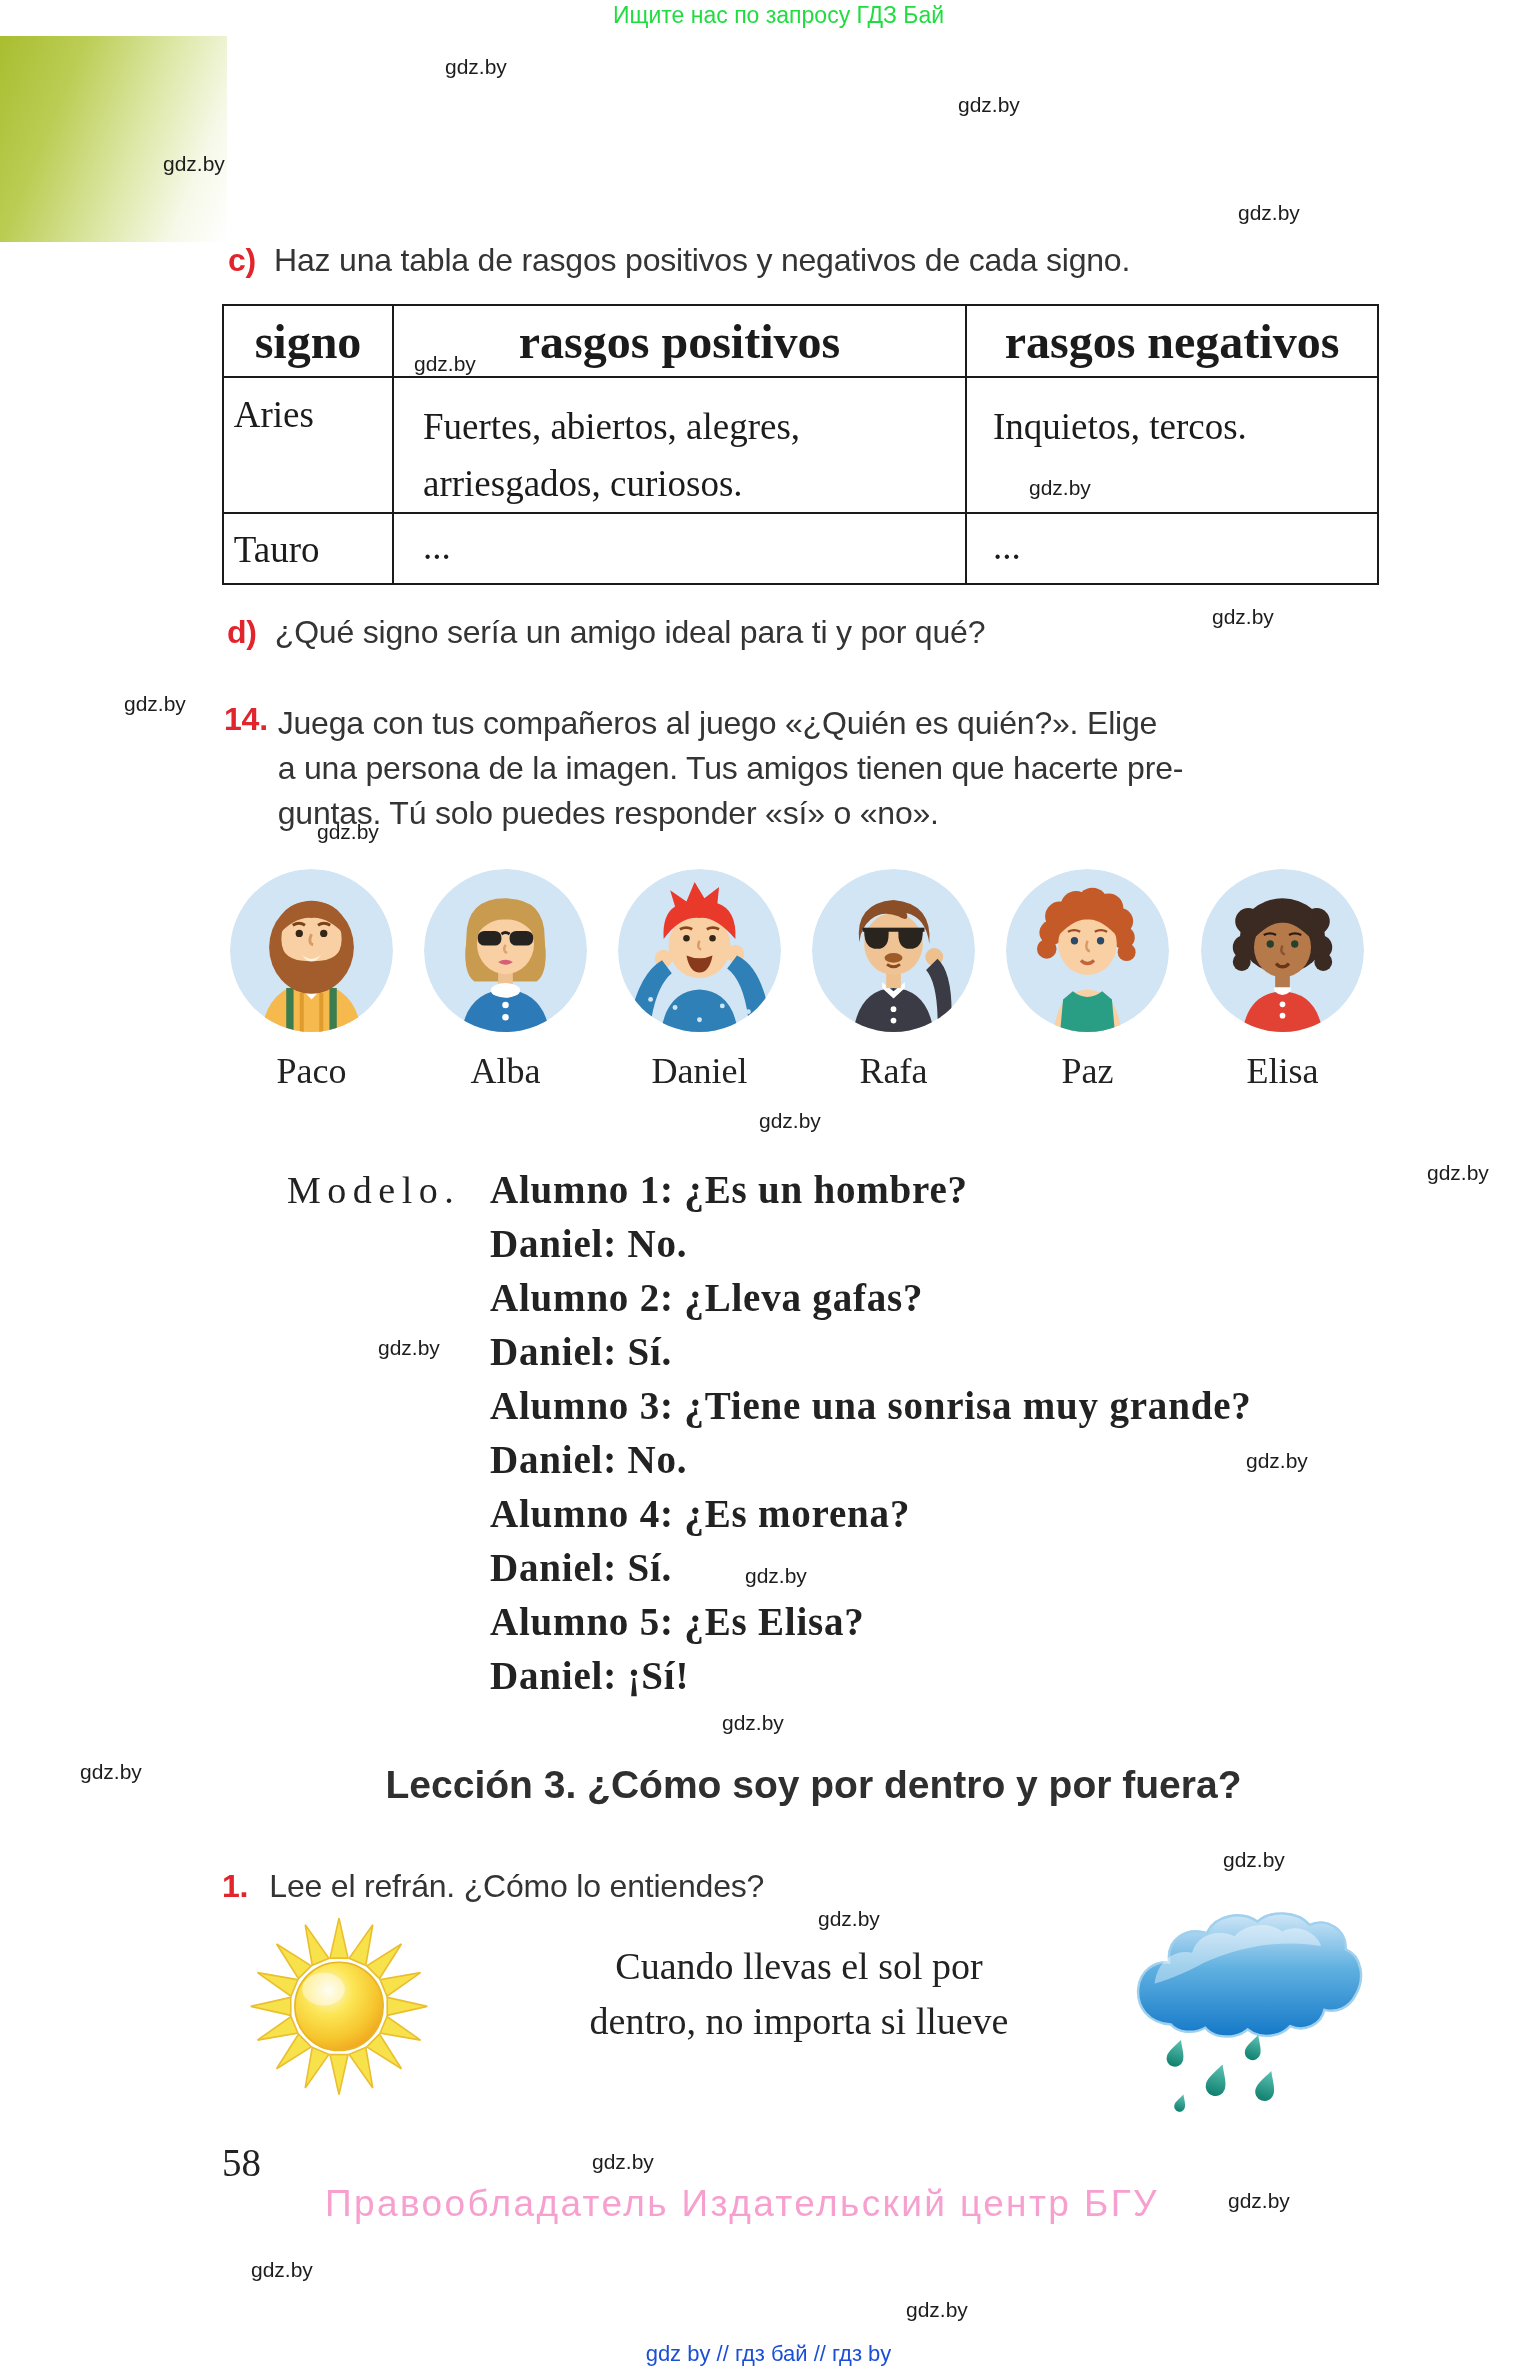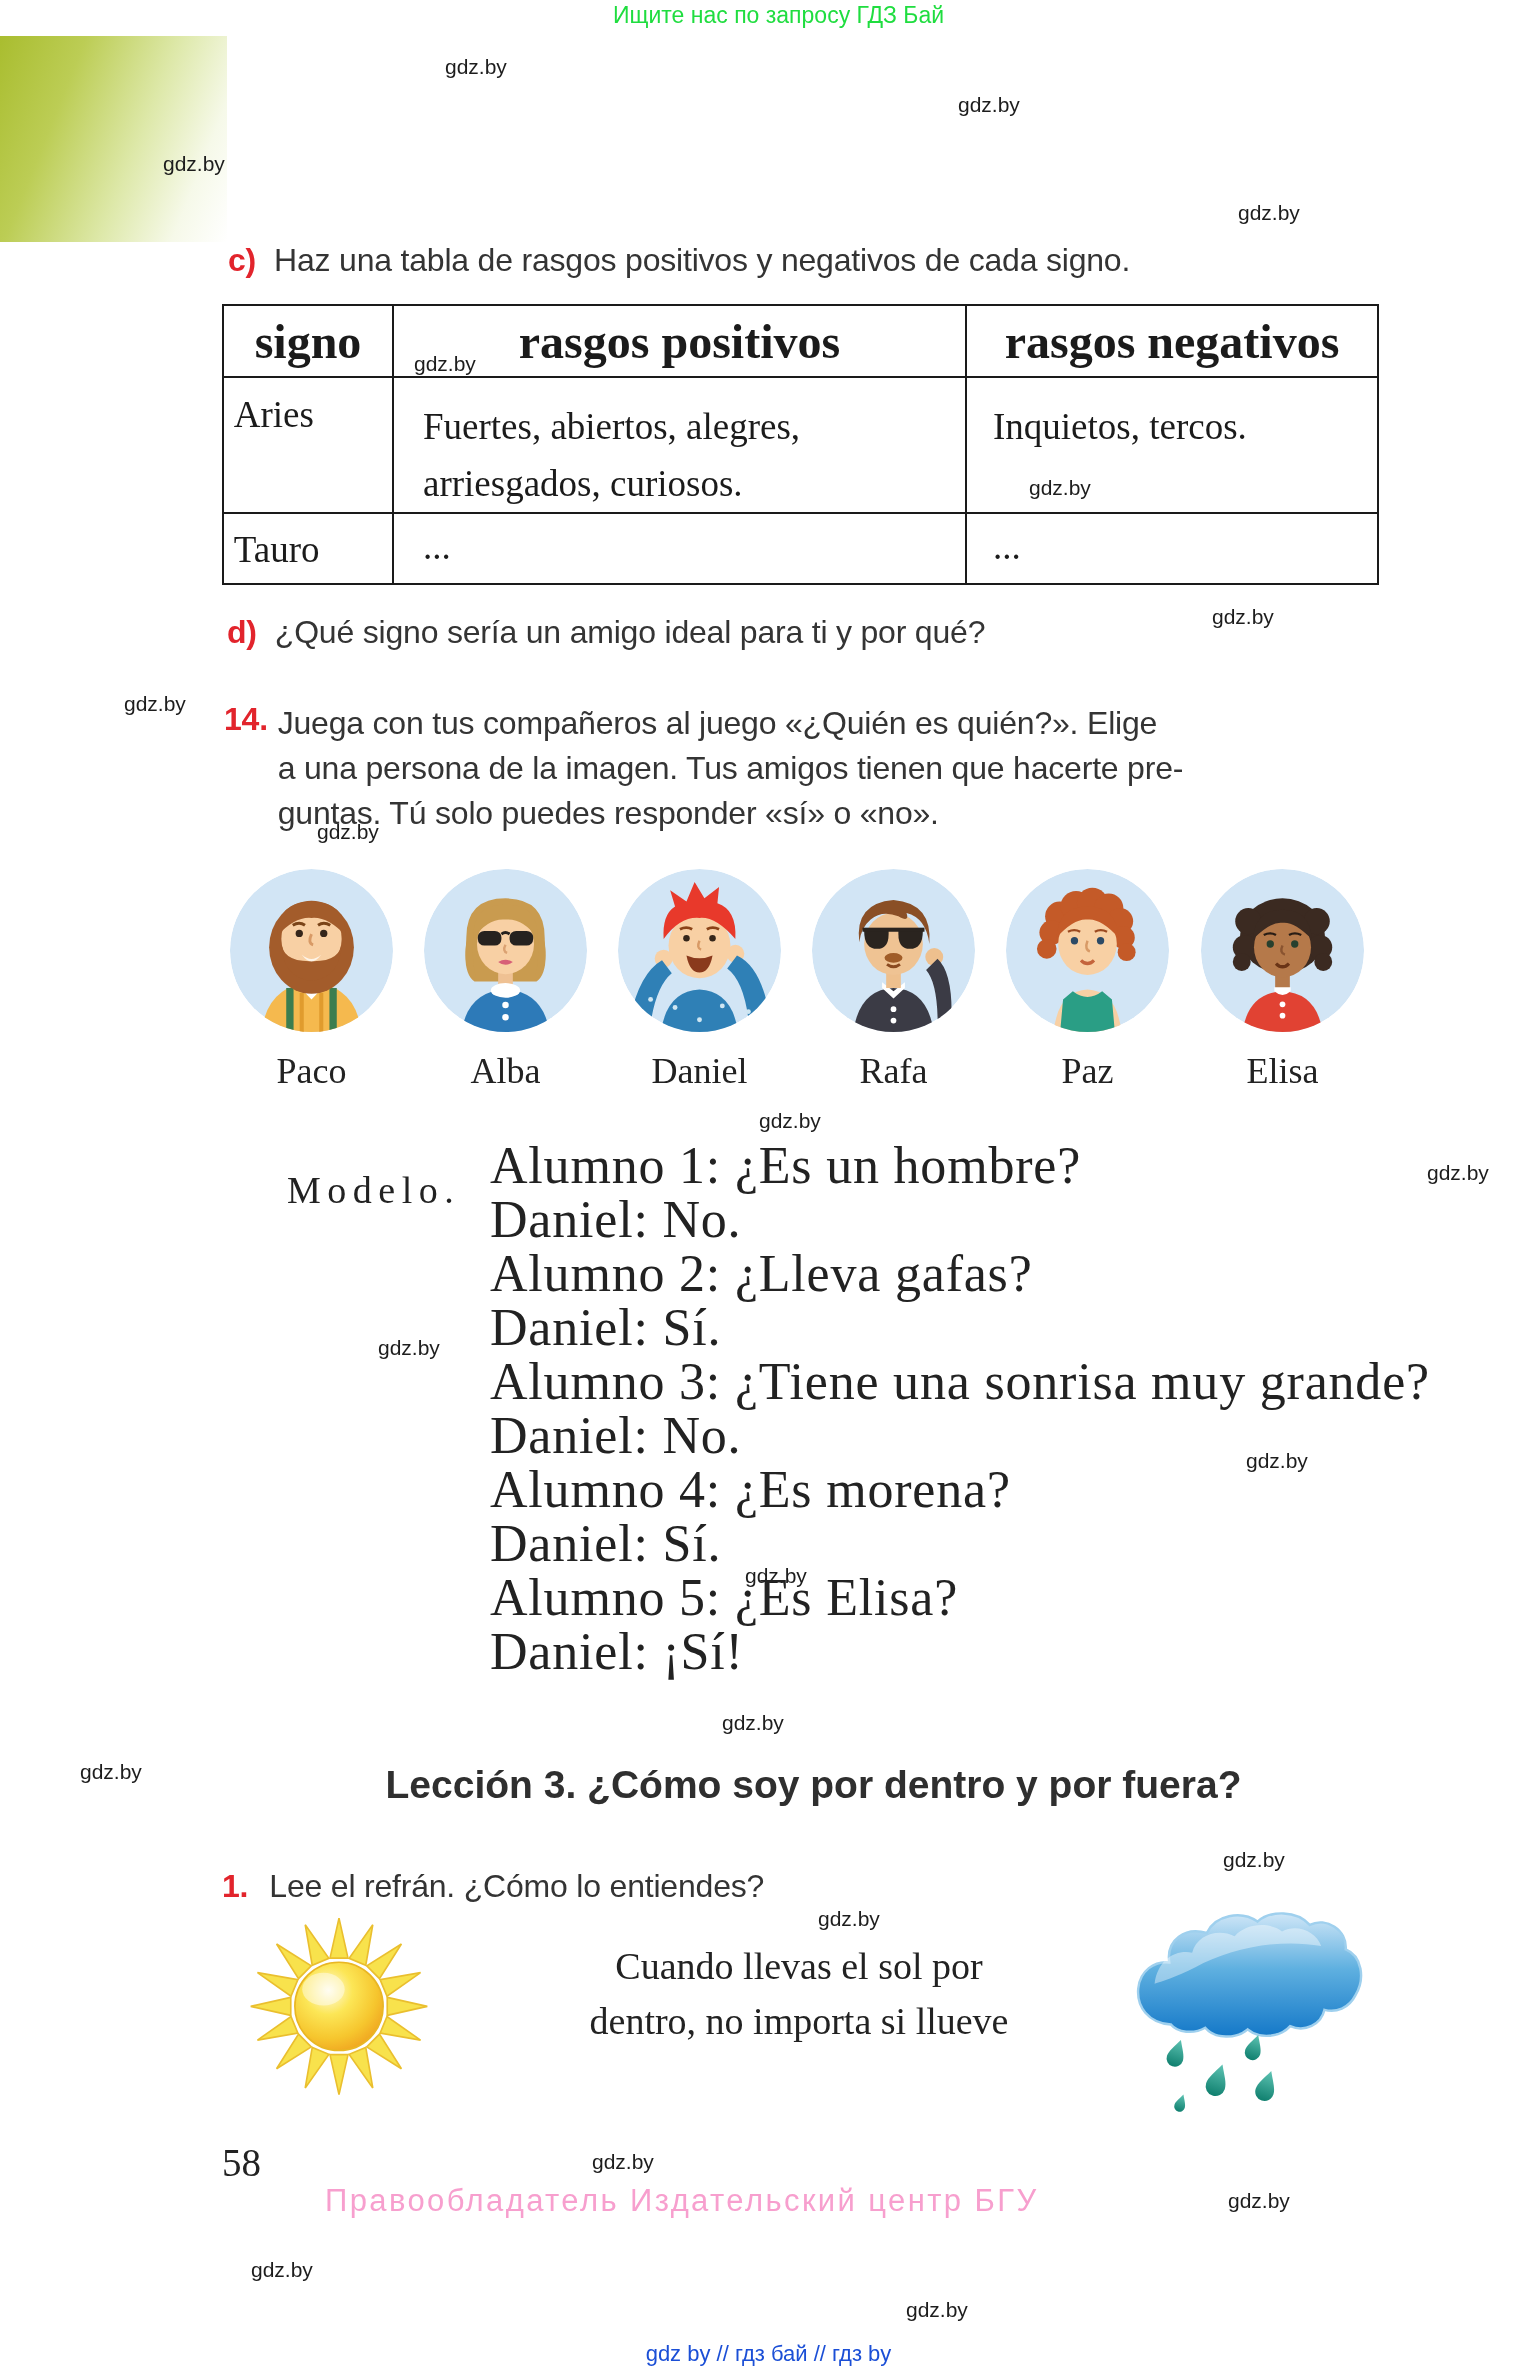--- a/index.html
+++ b/index.html
@@ -29,33 +29,33 @@
   .ztable td.sign { font-size:37px; padding:14.7px 0 0 9.8px;border-radius:26px; }
   .ztable td.pos  { font-size:37px; padding:19.6px 0 0 29px; line-height:57px; }
   .ztable td.neg  { font-size:37px; padding:19.6px 0 0 26px; line-height:57px; }
 
   .avatar { position:absolute; width:163px; height:163px; }
   .avname { position:absolute; width:163px; text-align:center;
     font-family:"Liberation Serif", serif; font-size:36px; color:#222; }
 
   .modelo-label { position:absolute; left:287px; top:1168px; font-family:"Liberation Serif", serif;
     font-size:38px; letter-spacing:6.5px; color:#222; white-space:nowrap; }
-  .dialogue { position:absolute; left:490px; top:1139px; font-family:"Liberation Serif", serif;
-    font-size:52px; line-height:54px; color:#222; letter-spacing:0.8px; white-space:nowrap; }
+  .dialogue { position:absolute; left:490px; top:1163px; font-family:"Liberation Serif", serif;
+    font-size:39px; line-height:54px; color:#222; letter-spacing:0.8px; white-space:nowrap;font-weight:bold; }
 
   .lesson-heading { position:absolute; left:90px; width:1447px; top:1763px; text-align:center;
     font-size:39px; font-weight:bold; color:#2f2f2f; white-space:nowrap; }
 
   .refran { position:absolute; left:440px; width:718px; top:1939px; text-align:center;
     font-family:"Liberation Serif", serif; font-size:38px; line-height:55px; color:#222; }
 
   .page-number { position:absolute; left:222px; top:2140px; font-family:"Liberation Serif", serif;
     font-size:39px; color:#222; }
 
-  .copyright { position:absolute; left:325px; top:2183px; font-size:31px; letter-spacing:2.4px;
+  .copyright { position:absolute; left:325px; top:2183px; font-size:37px; letter-spacing:2.4px;
     color:#f79fce; white-space:nowrap; }
 
   .footer-links { position:absolute; left:0; width:1537px; top:2341px; text-align:center;
     font-size:22px; color:#1b4fd6; white-space:nowrap; cursor:pointer; }
 
   .illu { position:absolute; }
 </style>
 </head>
 <body>
 

